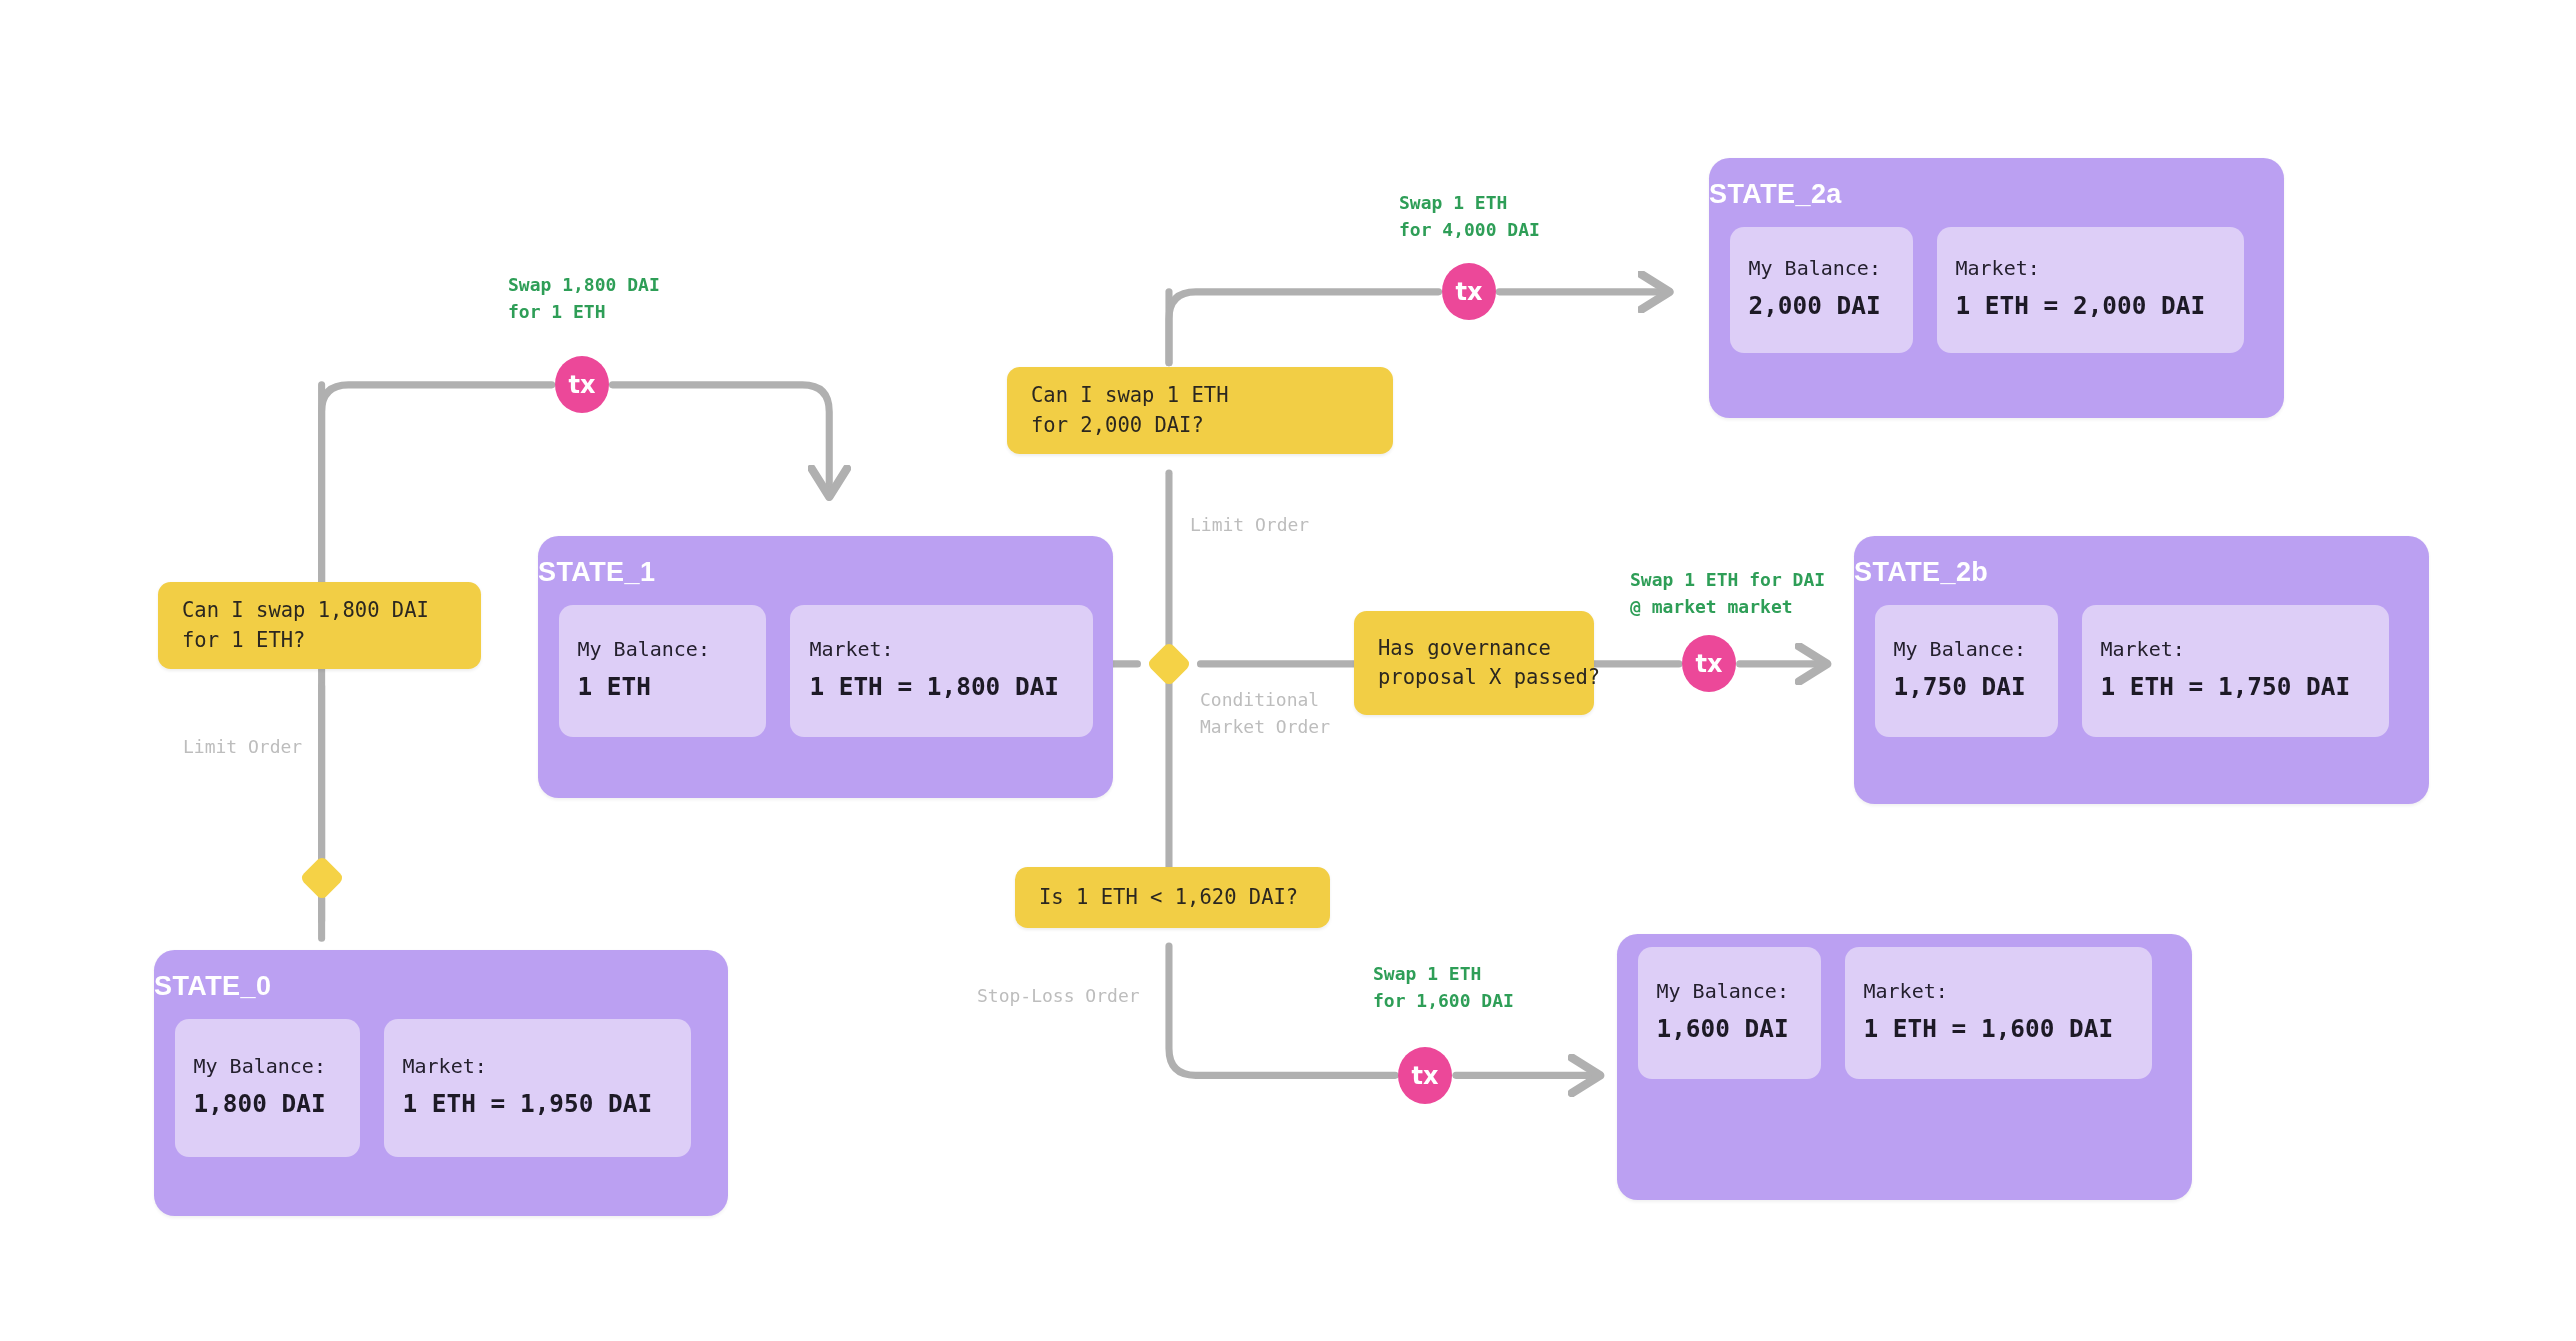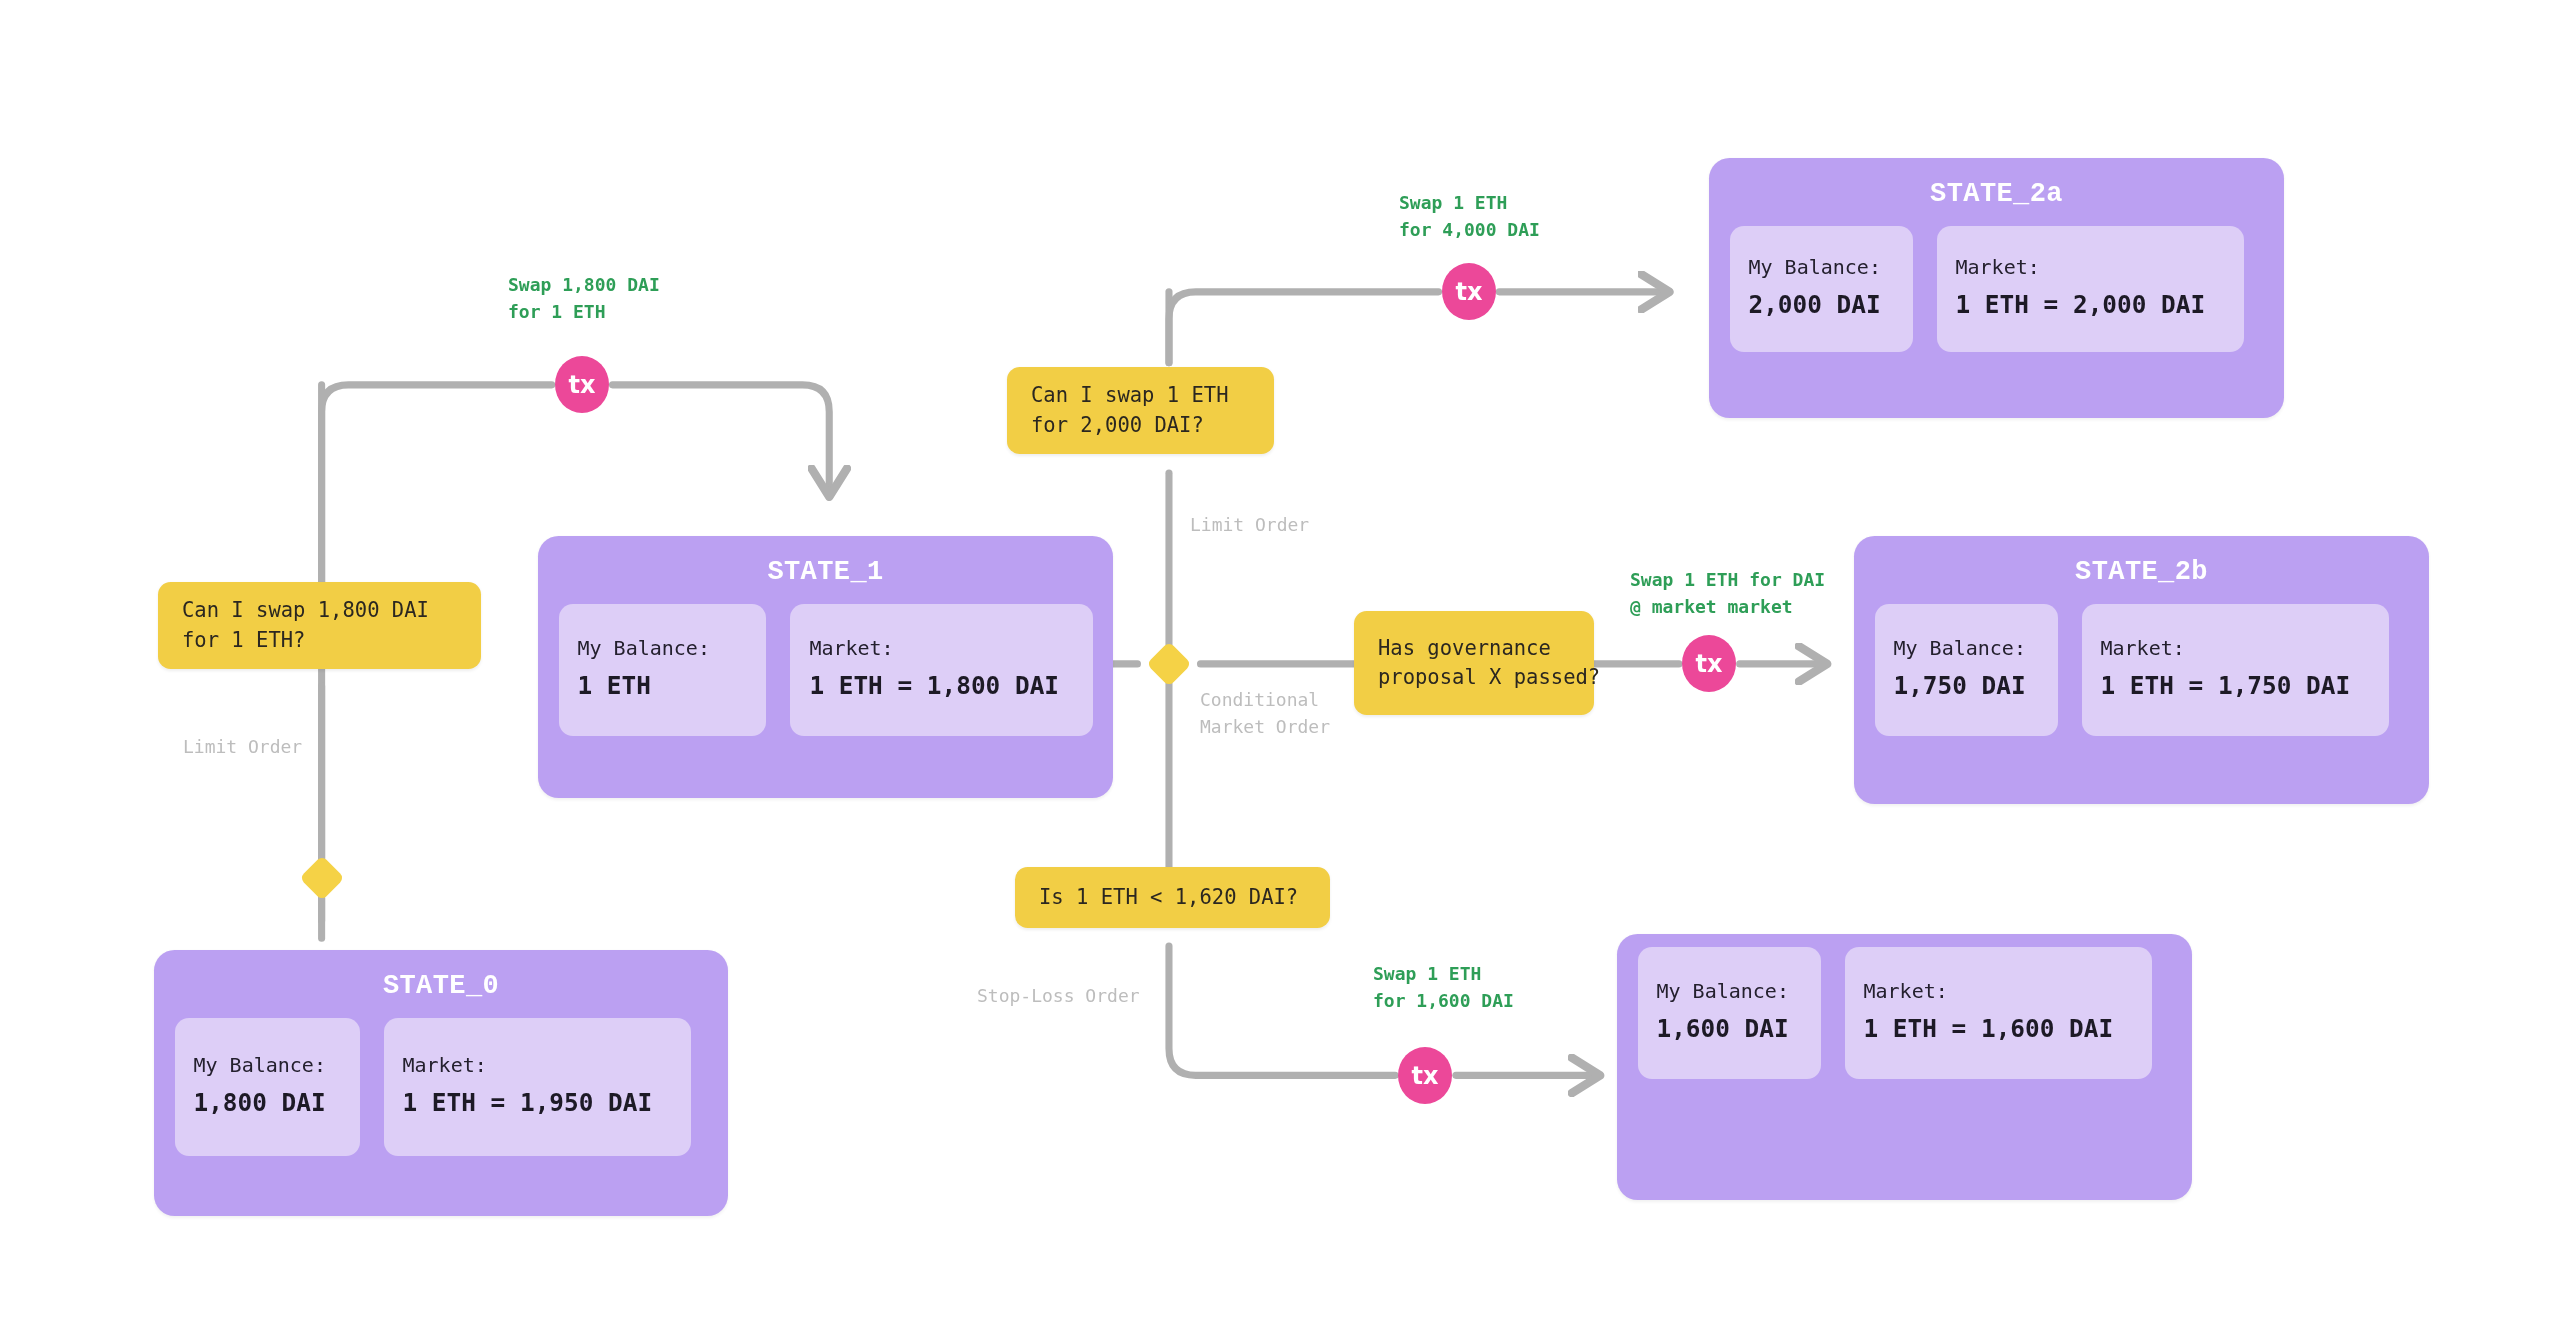--- a/index.html
+++ b/index.html
@@ -14,23 +14,22 @@
   #edges { position: absolute; inset: 0; width: 2576px; height: 1342px; pointer-events: none; }
 
   
   .state-box {
     position: absolute;
     background: #BBA0F2;
     border-radius: 20.5px;
     box-shadow: 0 1.6px 3.2px rgba(0,0,0,0.06);
   }
   .state-title {
-    text-align: center;
     color: #ffffff;
-    font-family: Liberation Mono, monospace;
+    font-family: Liberation Sans, sans-serif;
     font-weight: 700;
     font-size: 27px;
     letter-spacing: 0.4px;
     padding-top: 20.5px;
     padding-bottom: 4.7px;
   }
   .state-cards { display: flex; gap: 24px; padding: 12.6px 20.5px 0 20.5px; }
   .card {
     background: #DDCEF7;
     border-radius: 14px;
@@ -219,21 +218,21 @@
         <div class="card-value">1 ETH = 1,600 DAI</div>
       </div>
     </div>
   </div>
 
   <div class="qbox" style="left:158px; top:582px; width:323px; height:87px;">
     <div class="qline">Can I swap 1,800 DAI</div>
     <div class="qline">for 1 ETH?</div>
   </div>
 
-  <div class="qbox" style="left:1007px; top:367px; width:267px; height:87px;">
+  <div class="qbox" style="left:1007px; top:367px; width:386px; height:87px;">
     <div class="qline">Can I swap 1 ETH</div>
     <div class="qline">for 2,000 DAI?</div>
   </div>
 
   <div class="qbox" style="left:1354px; top:611px; width:240px; height:104px;">
     <div class="qline">Has governance</div>
     <div class="qline">proposal X passed?</div>
   </div>
 
   <div class="qbox" style="left:1015px; top:867px; width:315px; height:61px;">

